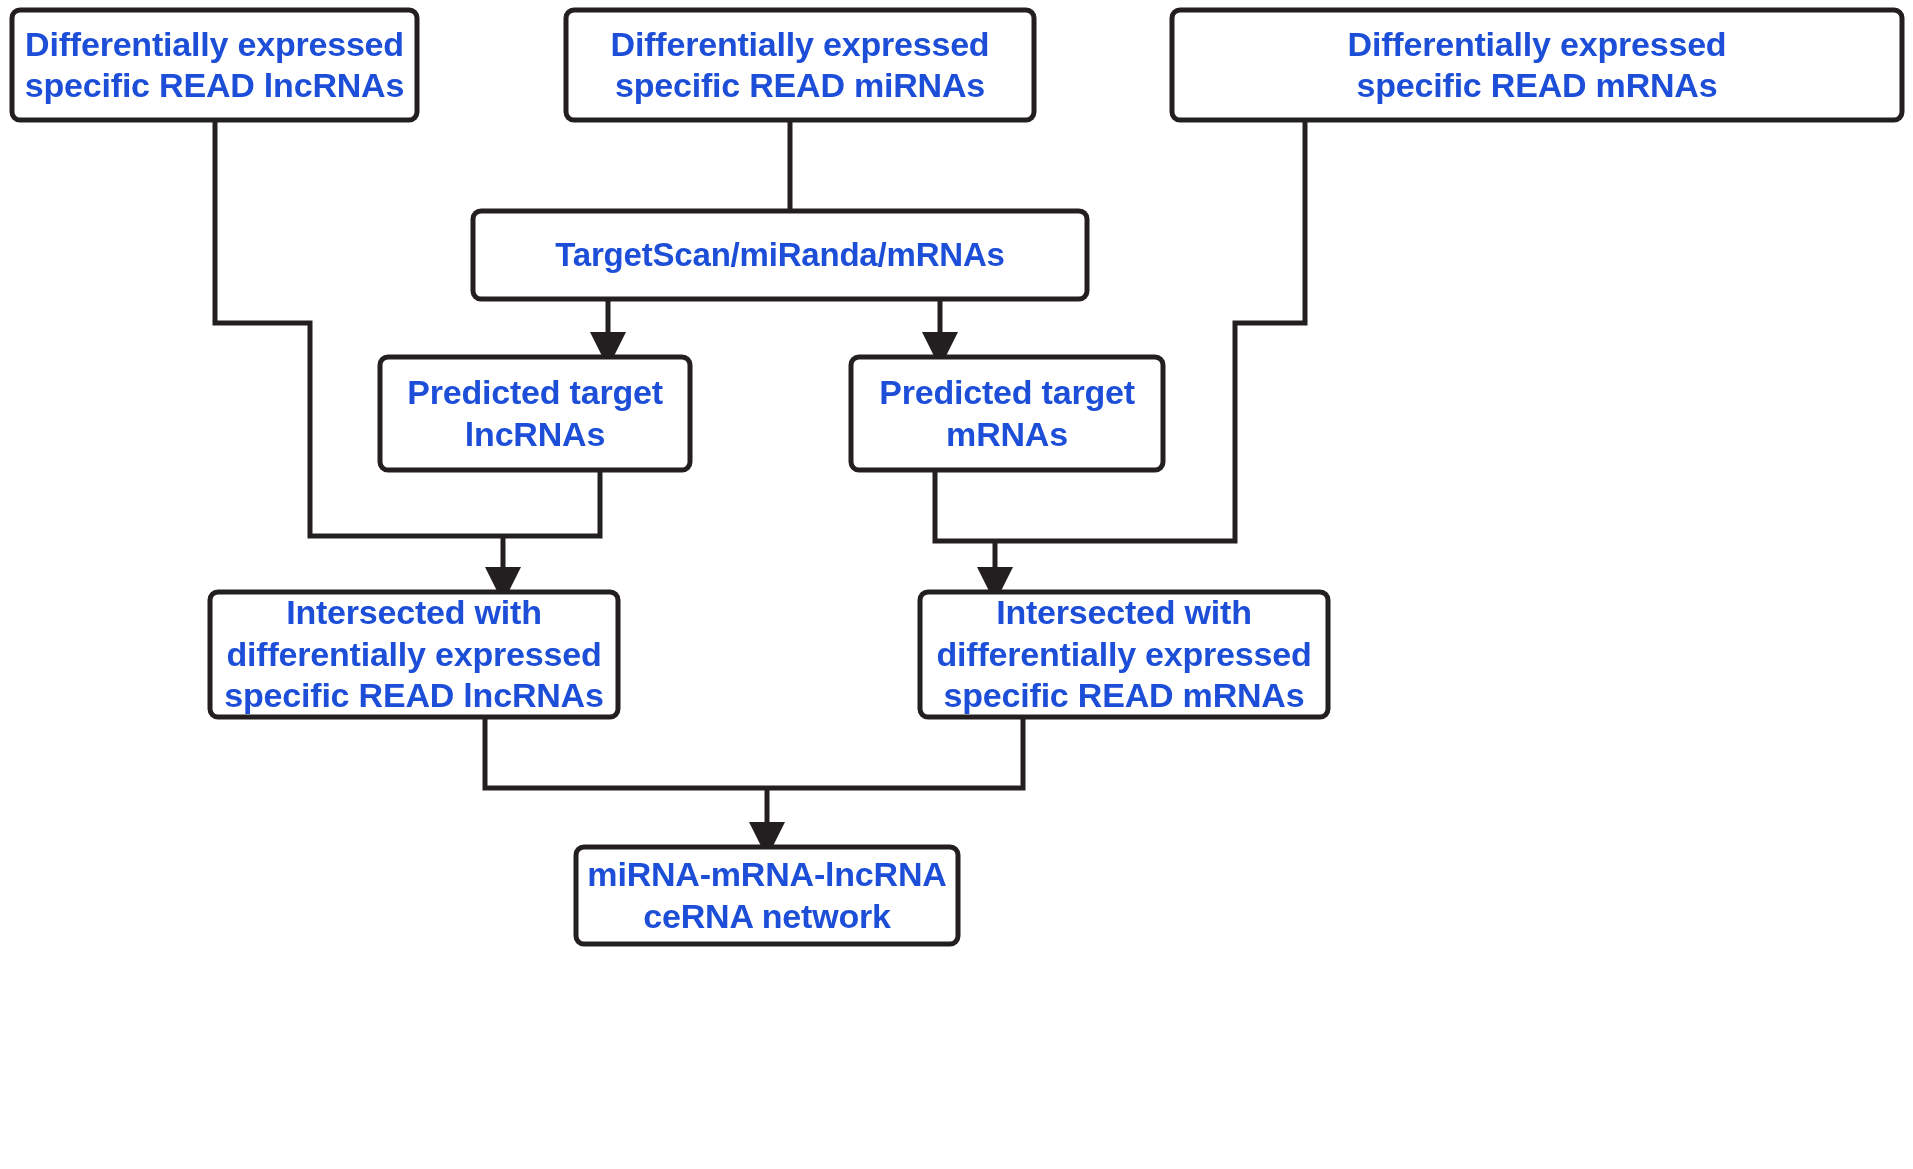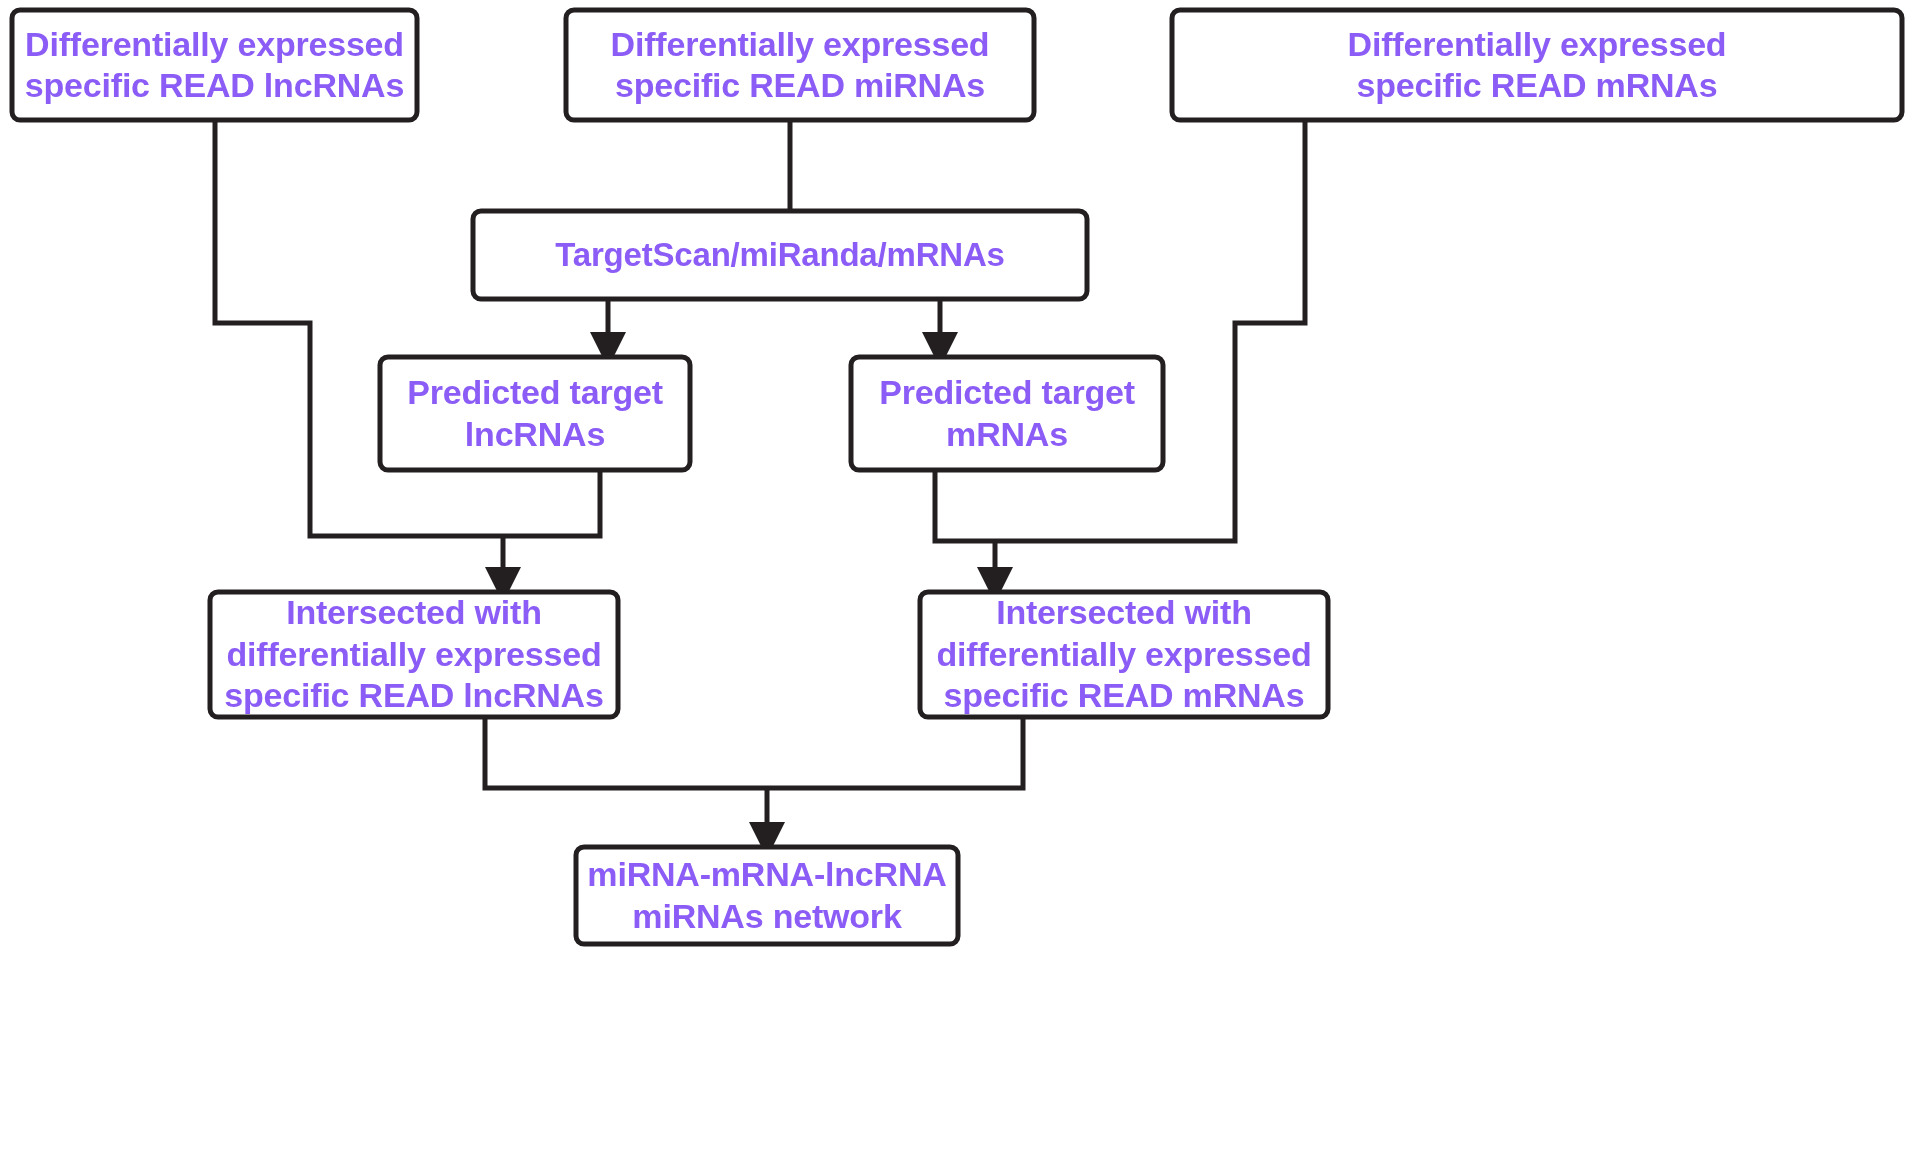--- a/index.html
+++ b/index.html
@@ -7,21 +7,21 @@
   #stage{position:relative;width:1913px;height:1169px;background:#ffffff;}
   svg#flow{position:absolute;left:0;top:0;width:1913px;height:1169px;}
   .node-rect{fill:#ffffff;stroke:#231f20;stroke-width:5;}
   .edge{fill:none;stroke:#231f20;stroke-width:5;stroke-linecap:butt;stroke-linejoin:miter;}
   .node-label{
      position:absolute;
      display:flex;align-items:center;justify-content:center;
      text-align:center;
      font-family:"Liberation Sans", sans-serif;
      font-weight:bold;
-     color:#8b5cf6;
+     color:#1d4ed8;
      letter-spacing:-0.2px;
      line-height:1.22;
      pointer-events:none;
      white-space:pre-line;
   }
   .fs-big{font-size:34px;}
   .fs-mid{font-size:33px;}
 </style>
 </head>
 <body>
@@ -73,16 +73,16 @@
 lncRNAs</div>
       <div class="node-label fs-big" style="left: 851px; top: 357px; width: 312px; height: 113px;">Predicted target
 mRNAs</div>
       <div class="node-label fs-big" style="left: 210px; top: 592px; width: 408px; height: 125px;">Intersected with
 differentially expressed
 specific READ lncRNAs</div>
       <div class="node-label fs-big" style="left: 920px; top: 592px; width: 408px; height: 125px;">Intersected with
 differentially expressed
 specific READ mRNAs</div>
       <div class="node-label fs-big" style="left: 576px; top: 847px; width: 382px; height: 97px;">miRNA-mRNA-lncRNA
-miRNAs network</div>
+ceRNA network</div>
     </div>
 
 </div>
 
 </body></html>

